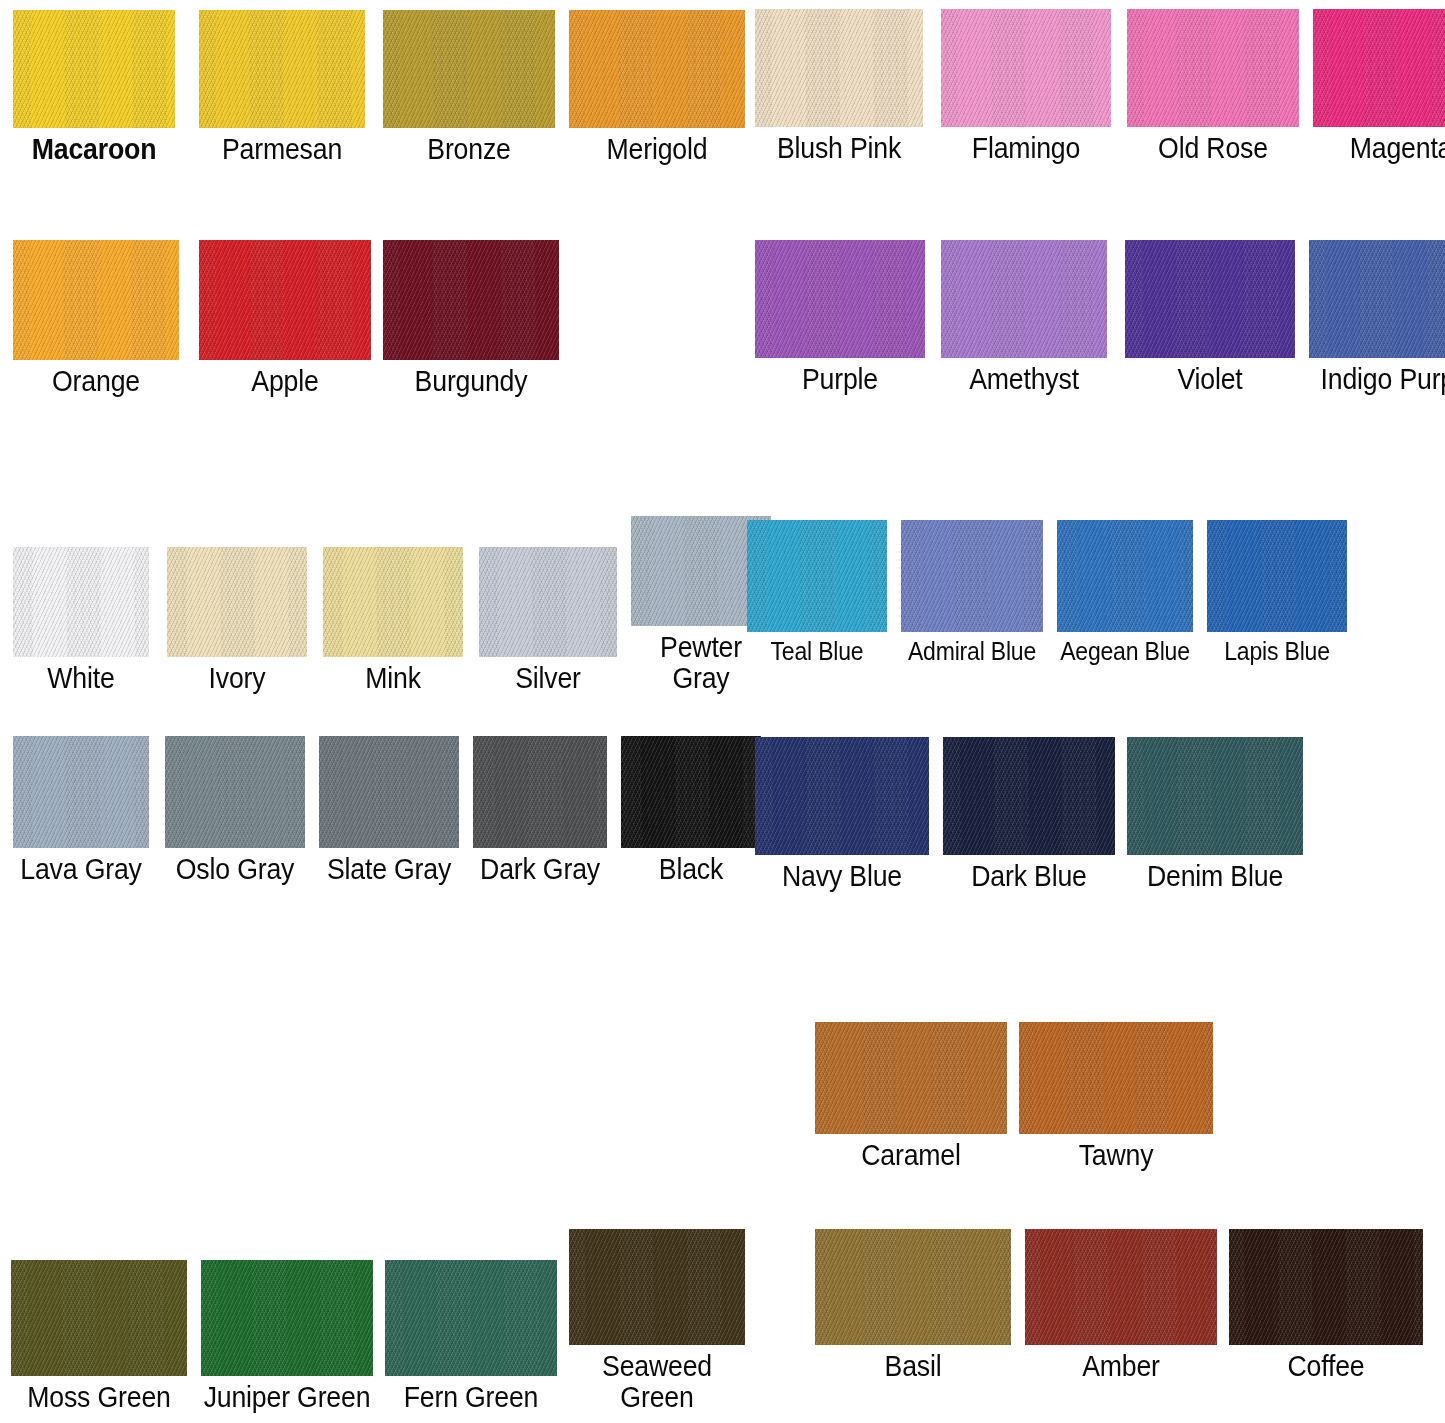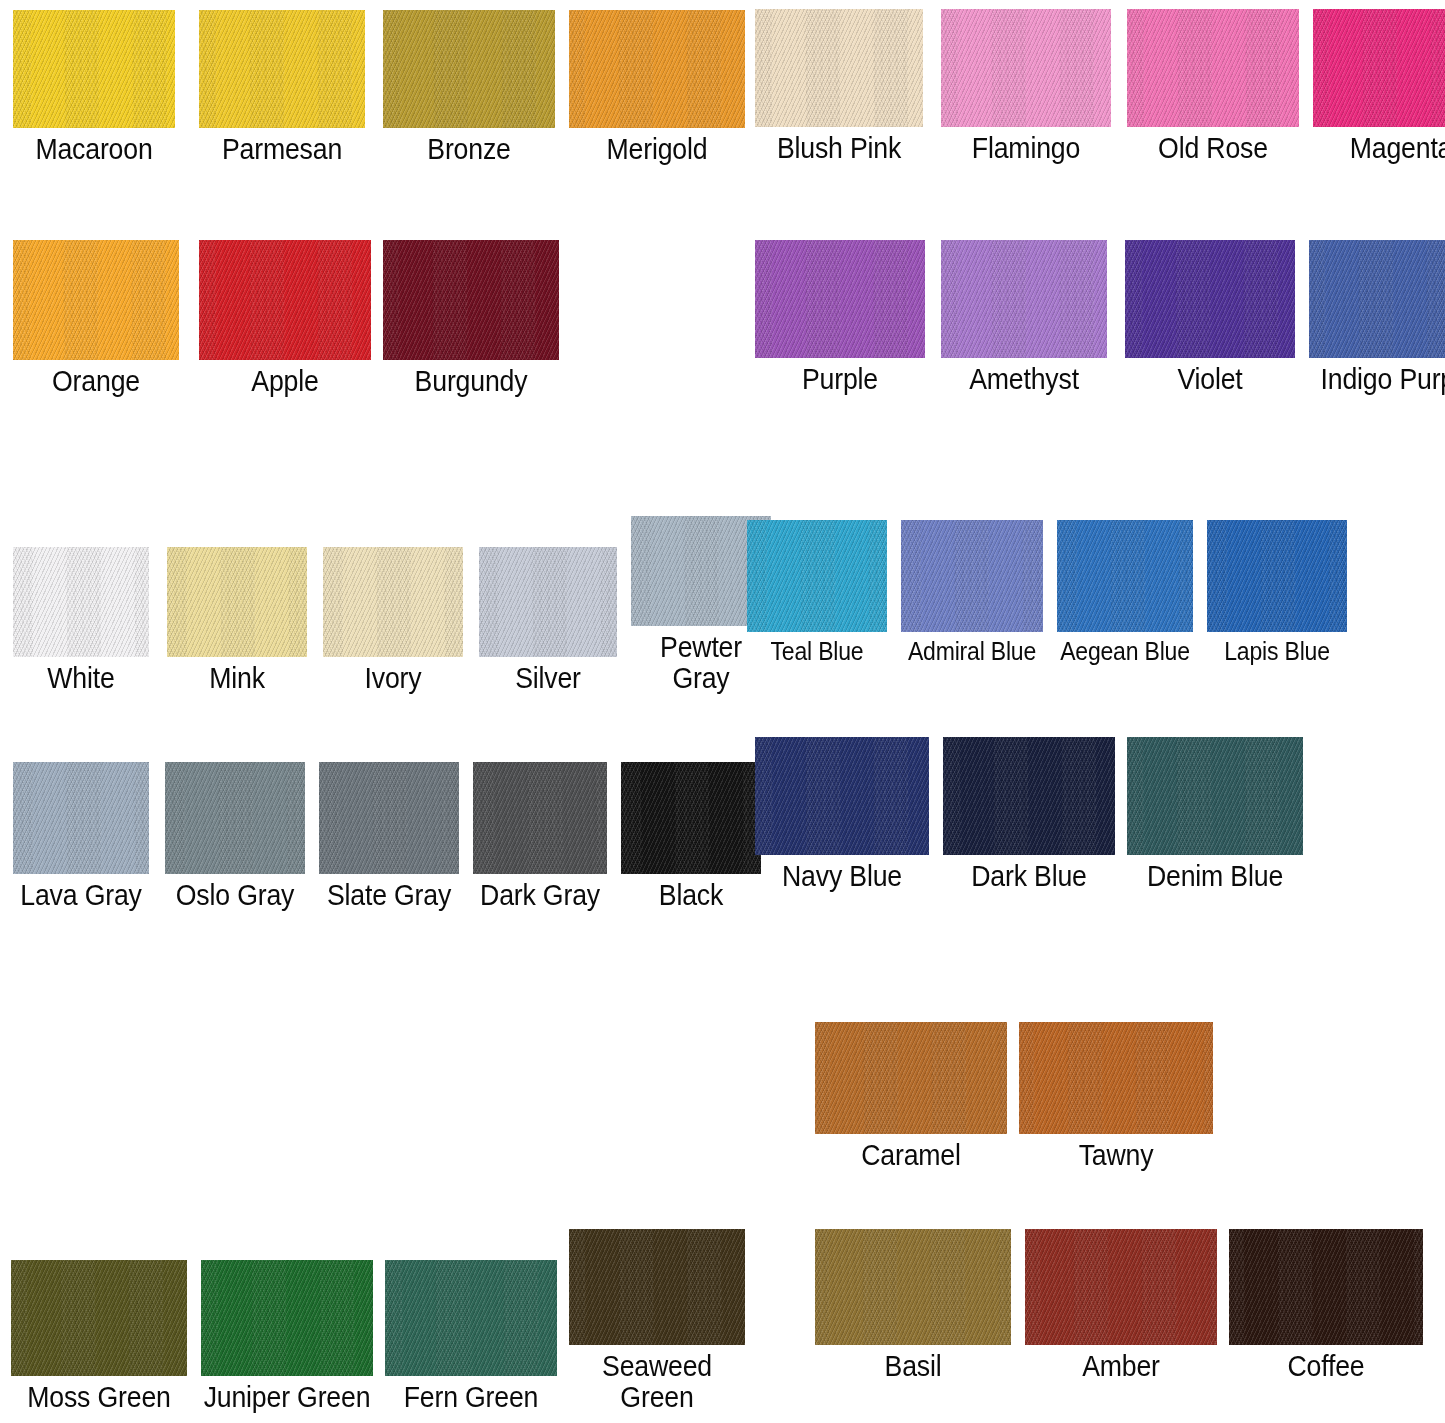--- a/index.html
+++ b/index.html
@@ -107,21 +107,21 @@
     transform: scaleX(0.92);
     transform-origin: center top;
   }
   .label.sm { font-size: 25px; }
 </style>
 </head>
 <body>
 
 <div id="chart">
     <div class="block swatch-row" style="left: 8px; top: 2px;">
-      <div class="cell" style="margin-right: 14px;">
+      <div class="cell" style="margin-right: 14px; font-weight: bold;">
         <div class="chip" title="Macaroon" style="background: rgb(242, 206, 38); width: 162px; height: 118px; margin-top: 4px;"></div>
         <div class="label" style="width: 172px;">Macaroon</div>
       </div>
       <div class="cell" style="margin-right: 8px;">
         <div class="chip" title="Parmesan" style="background: rgb(239, 201, 43); width: 166px; height: 118px; margin-top: 6px;"></div>
         <div class="label" style="width: 176px;">Parmesan</div>
       </div>
       <div class="cell" style="margin-right: 4px;">
         <div class="chip" title="Bronze" style="background: rgb(183, 155, 49); width: 172px; height: 118px; margin-top: 8px;"></div>
         <div class="label" style="width: 182px;">Bronze</div>
@@ -180,37 +180,37 @@
         <div class="chip" title="Indigo Purple" style="background: rgb(68, 96, 168); width: 178px; height: 118px; margin-top: 4px;"></div>
         <div class="label" style="width: 188px;">Indigo Purple</div>
       </div>
     </div>
     <div class="block swatch-row" style="left: 8px; top: 512px;">
       <div class="cell" style="margin-right: 8px;">
         <div class="chip" title="White" style="background: rgb(242, 241, 243); width: 136px; height: 110px; margin-top: 6px;"></div>
         <div class="label" style="width: 146px;">White</div>
       </div>
       <div class="cell" style="margin-right: 6px;">
+        <div class="chip" title="Ivory" style="background: rgb(237, 224, 186); width: 140px; height: 110px; margin-top: 8px;"></div>
+        <div class="label" style="width: 150px;">Ivory</div>
+      </div>
+      <div class="cell" style="margin-right: 6px;">
         <div class="chip" title="Mink" style="background: rgb(236, 220, 154); width: 140px; height: 110px; margin-top: 5px;"></div>
         <div class="label" style="width: 150px;">Mink</div>
       </div>
-      <div class="cell" style="margin-right: 6px;">
-        <div class="chip" title="Ivory" style="background: rgb(237, 224, 186); width: 140px; height: 110px; margin-top: 8px;"></div>
-        <div class="label" style="width: 150px;">Ivory</div>
-      </div>
       <div class="cell" style="margin-right: 4px;">
         <div class="chip" title="Silver" style="background: rgb(198, 203, 215); width: 138px; height: 110px; margin-top: 7px;"></div>
         <div class="label" style="width: 148px;">Silver</div>
       </div>
       <div class="cell">
         <div class="chip" title="Pewter Gray" style="background: rgb(168, 182, 195); width: 140px; height: 110px; margin-top: 4px;"></div>
         <div class="label" style="width: 150px;">Pewter Gray</div>
       </div>
     </div>
-    <div class="block swatch-row" style="left: 8px; top: 754px;">
+    <div class="block swatch-row" style="left: 8px; top: 728px;">
       <div class="cell" style="margin-right: 6px;">
         <div class="chip" title="Lava Gray" style="background: rgb(158, 173, 190); width: 136px; height: 112px; margin-top: 4px;"></div>
         <div class="label" style="width: 146px;">Lava Gray</div>
       </div>
       <div class="cell" style="margin-right: 4px;">
         <div class="chip" title="Oslo Gray" style="background: rgb(119, 134, 140); width: 140px; height: 112px; margin-top: 6px;"></div>
         <div class="label" style="width: 150px;">Oslo Gray</div>
       </div>
       <div class="cell" style="margin-right: 4px; justify-content: space-between;">
         <div class="chip" title="Slate Gray" style="background: rgb(108, 117, 124); width: 140px; height: 112px; margin-top: 8px;"></div>

